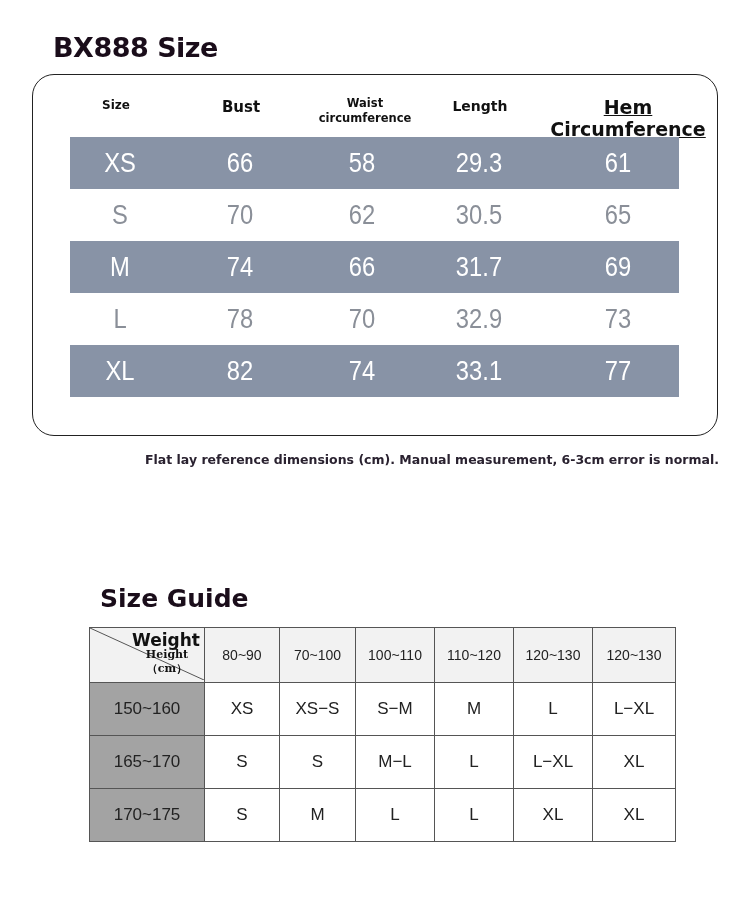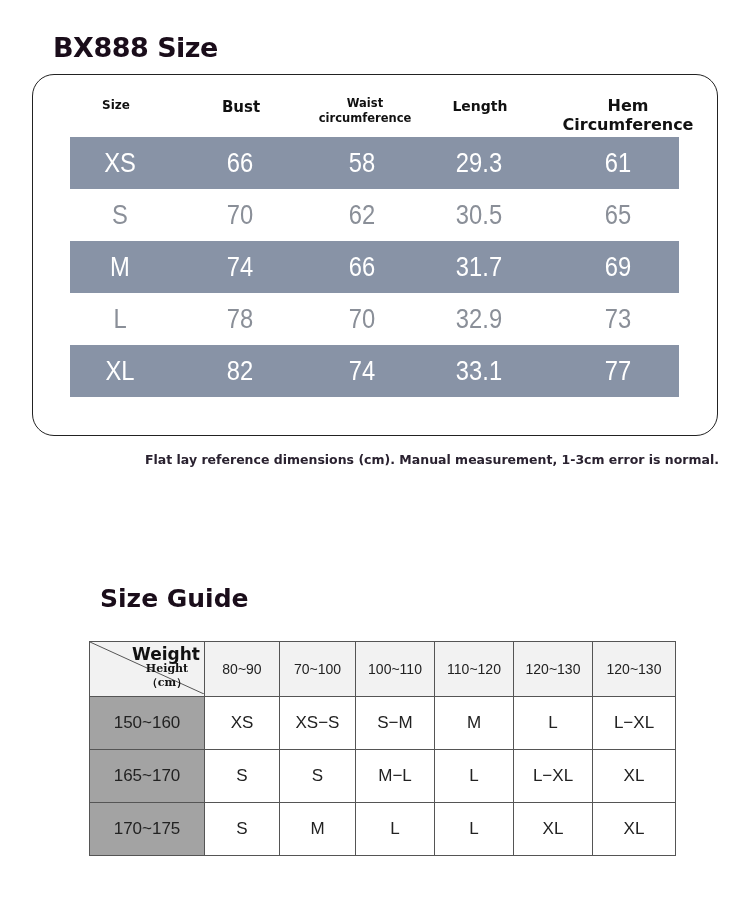--- a/index.html
+++ b/index.html
@@ -8,21 +8,21 @@
     .card { position:absolute; left:32px; top:74px; width:686px; height:362px; border:1.5px solid #222; border-radius:22px; box-sizing:border-box; }
     .hdr { position:absolute; top:94px; left:70px; width:609px; height:40px; }
     .hdr span { position:absolute; font-weight:bold; color:#111; text-align:center; }
     .rows { position:absolute; left:70px; top:137px; width:609px; }
     .row { height:52px; position:relative; }
     .row.dark { background:#8893a6; color:#ffffff; }
     .row.light { background:#ffffff; color:#8a8f98; }
     .row span { position:absolute; top:0; line-height:52px; font-size:27px; text-align:center; font-family:"Liberation Sans", sans-serif; transform:scaleX(0.88); }
     .note { position:absolute; right:31px; top:451px; text-align:right; font-size:12.5px; font-weight:bold; color:#2a2230; line-height:18px; }
     .title2 { position:absolute; left:100px; top:584px; font-size:25px; font-weight:bold; color:#1a0d1a; }
-    table.guide { position:absolute; left:89px; top:641px; border-collapse:collapse; font-family:"Liberation Sans", sans-serif; color:#222; }
+    table.guide { position:absolute; left:89px; top:627px; border-collapse:collapse; font-family:"Liberation Sans", sans-serif; color:#222; }
     table.guide td { border:1px solid #555; text-align:center; font-size:17px; }
     table.guide tr.head td { background:#f2f2f2; height:52px; font-size:14px; }
     table.guide tr.body td { height:50px; }
     table.guide td.rowh { background:#a3a3a3; }
     .corner { position:relative; width:114px; height:52px; padding:0 !important; overflow:hidden; }
     .corner .w { position:absolute; right:4px; top:2px; font-size:17px; font-weight:bold; font-family:"DejaVu Sans", sans-serif; color:#111; }
     .corner .h { position:absolute; left:4px; bottom:6px; font-size:11px; font-weight:bold; font-family:"DejaVu Serif", serif; color:#111;margin-left:36px; }
     .corner svg { position:absolute; left:0; top:0; }
   </style>
 </head>
@@ -31,21 +31,21 @@
 <div class="title1">BX888 Size</div>
 
 <div class="card"></div>
 
 <div class="hdr">
   <span style="left:16px;width:60px;top:4px;font-size:12px;">Size</span>
   <span style="left:136px;width:70px;top:4px;font-size:15px;">Bust</span>
   <span style="left:240px;width:110px;top:2px;font-size:11.5px;">Waist</span>
   <span style="left:240px;width:110px;top:17px;font-size:11.5px;">circumference</span>
   <span style="left:370px;width:80px;top:4px;font-size:14px;">Length</span>
-  <span style="left:478px;width:160px;top:2px;font-size:16px;">Hem Circumference</span>
+  <span style="left:478px;width:160px;top:2px;font-size:19px;text-decoration:underline;">Hem Circumference</span>
 </div>
 
 <div class="rows">
   <div class="row dark">
     <span style="left:10px;width:80px;">XS</span>
     <span style="left:130px;width:80px;">66</span>
     <span style="left:252px;width:80px;">58</span>
     <span style="left:364px;width:90px;">29.3</span>
     <span style="left:508px;width:80px;">61</span>
   </div>
@@ -73,21 +73,21 @@
   <div class="row dark">
     <span style="left:10px;width:80px;">XL</span>
     <span style="left:130px;width:80px;">82</span>
     <span style="left:252px;width:80px;">74</span>
     <span style="left:364px;width:90px;">33.1</span>
     <span style="left:508px;width:80px;">77</span>
   </div>
 </div>
 
 <div class="note">
-  <div>Flat lay reference dimensions (cm). Manual measurement, 1-3cm error is normal.</div>
+  <div>Flat lay reference dimensions (cm). Manual measurement, 6-3cm error is normal.</div>
 </div>
 
 <div class="title2">Size Guide</div>
 
 <table class="guide">
   <tbody>
       <tr class="head">
     <td class="corner">
       <svg width="114" height="52">
             <line x1="0" y1="0" x2="114" y2="52" stroke="#555" stroke-width="1"></line>

